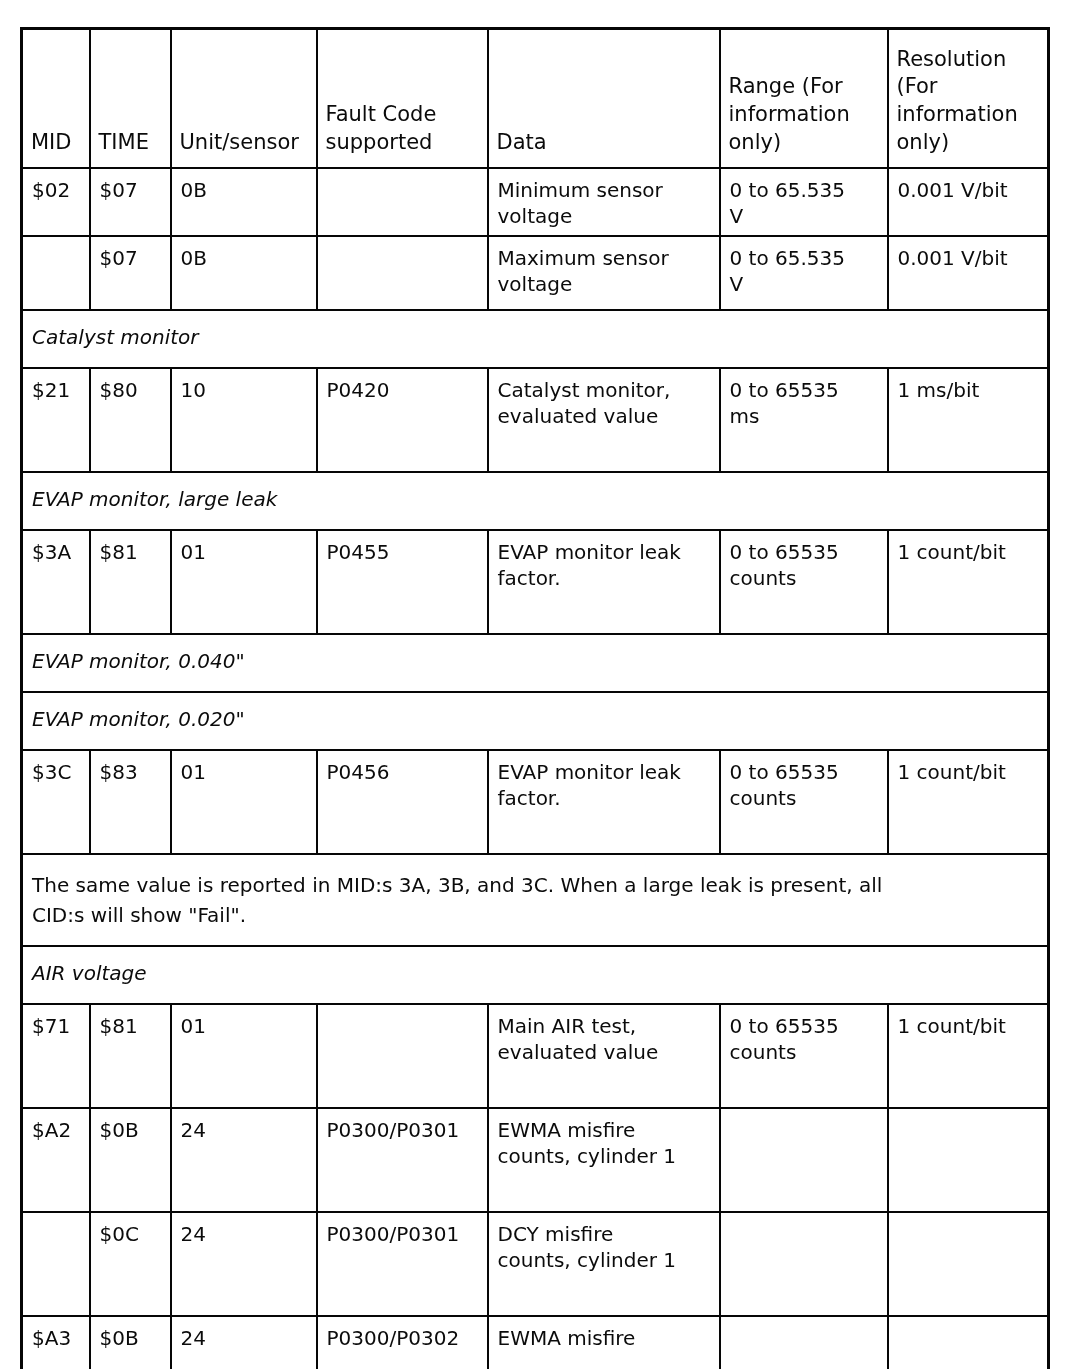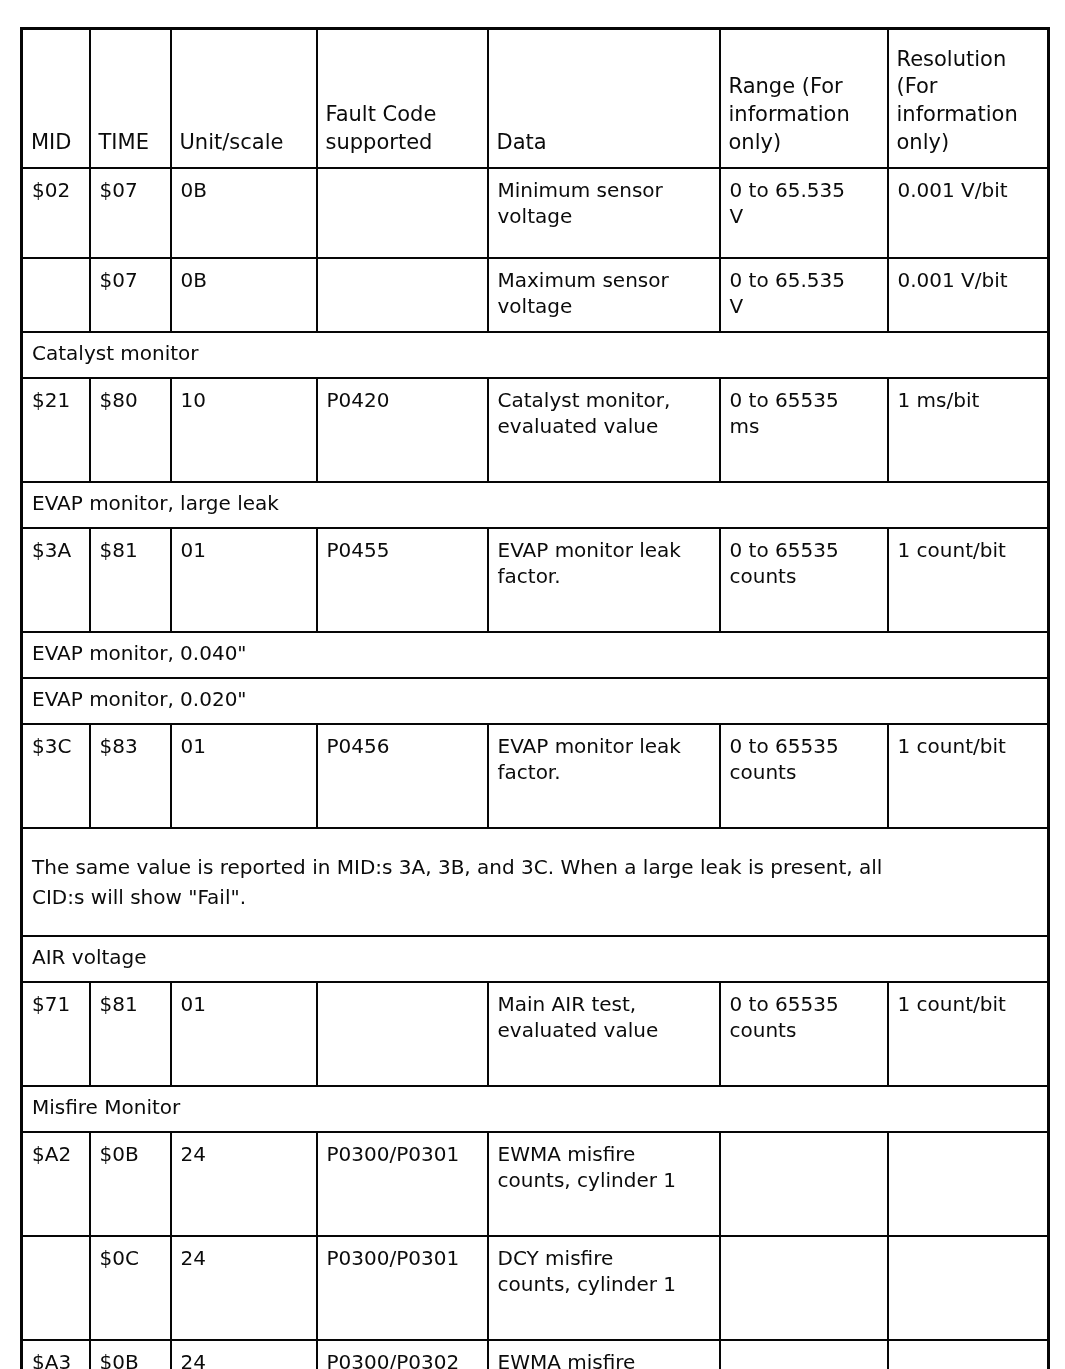--- a/index.html
+++ b/index.html
@@ -48,23 +48,23 @@
     padding: 4px 4px 10px 8px;
   }
   .mid-table td {
     vertical-align: top;
     text-align: left;
     font-size: 20px;
     line-height: 1.32;
     padding: 8px 4px 4px 9px;
   }
   .mid-table tbody tr.data { height: 104px; }
-  .mid-table tbody tr.section { height: 46px; }
-  .mid-table tbody tr.note { height: 108px; }
-  .mid-table tbody tr:nth-child(1) { height: 90px; }
+  .mid-table tbody tr.section { height: 58px; font-style: italic; }
+  .mid-table tbody tr.note { height: 92px; }
+  .mid-table tbody tr:nth-child(1) { height: 68px; }
   .mid-table tbody tr:nth-child(2) { height: 74px; }
   .mid-table tbody tr:last-child { height: 71px; }
   .mid-table tr.section td {
     vertical-align: middle;
     padding-top: 2px;
     padding-bottom: 4px;
   }
   .mid-table tr.note td {
     vertical-align: middle;
     line-height: 1.5;
@@ -82,21 +82,21 @@
         <col class="c2">
         <col class="c3">
       <col class="c4">
         <col class="c5">
         <col class="c6">
     </colgroup>
     <thead>
       <tr id="header-row">
           <th>MID</th>
           <th>TIME</th>
-          <th>Unit/scale</th>
+          <th>Unit/sensor</th>
           <th>Fault Code supported</th>
           <th>Data</th>
           <th>Range (For information only)</th>
           <th>Resolution (For information only)</th>
         </tr>
     </thead>
     <tbody id="table-body">
         <tr class="data">
           <td>$02</td>
           <td>$07</td>
@@ -175,23 +175,20 @@
           <td>$71</td>
           <td>$81</td>
           <td>01</td>
           <td></td>
           <td>Main AIR test,
 evaluated value</td>
           <td>0 to 65535
 counts</td>
           <td>1 count/bit</td>
         </tr>
-        <tr class="section">
-          <td colspan="7">Misfire Monitor</td>
-        </tr>
         <tr class="data">
           <td>$A2</td>
           <td>$0B</td>
           <td>24</td>
           <td>P0300/P0301</td>
           <td>EWMA misfire
 counts, cylinder 1</td>
           <td></td>
           <td></td>
         </tr>

